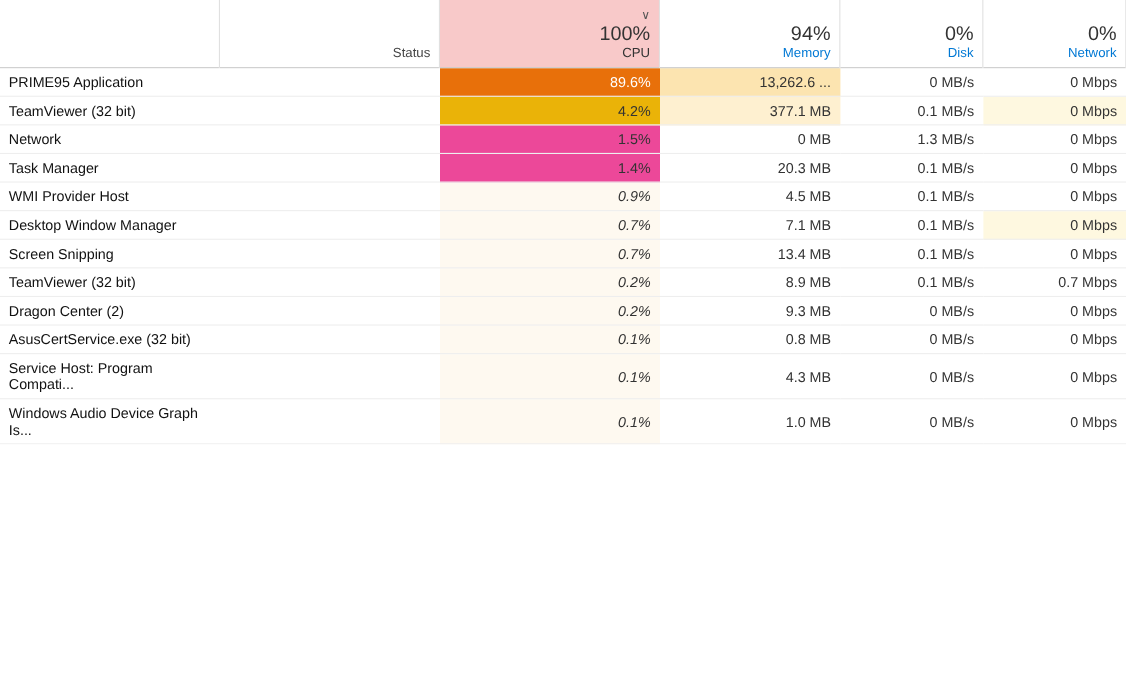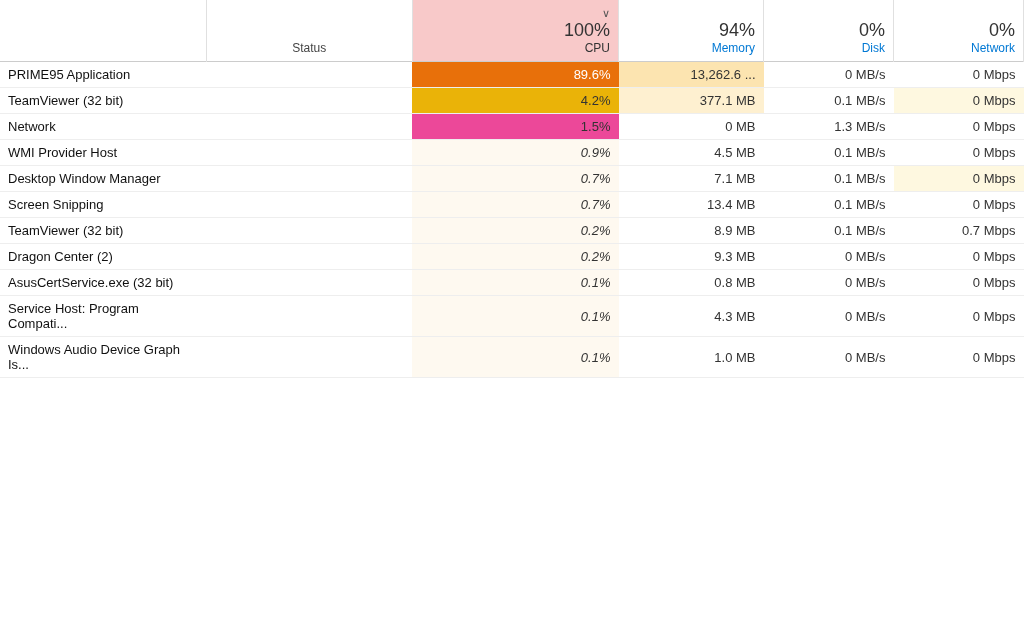--- a/index.html
+++ b/index.html
@@ -37,21 +37,20 @@
       border-right: 1px solid #e0e0e0;
       font-size: 12px;
     }
 
     .task-manager-table th.name-col {
       text-align: left;
       color: #444;
     }
 
     .task-manager-table th.status-col {
-      text-align: center;
       color: #444;
     }
 
     .task-manager-table th.cpu-col {
       background-color: #f8c9c9;
       color: #333;
       text-align: right;
     }
 
     .th-main-value {
@@ -113,21 +112,21 @@
     }
 
     .mem-medium {
       background-color: #fef0d0;
     }
 
     
     .net-highlight {
       background-color: #fef8e0;
     }
-    .col-memory { width: 145px; }
+    .col-memory { width: 164px; }
     .col-disk { width: 130px; }
     .col-network { width: 130px; }
 
     .table-wrapper {
       width: 1024px;
       overflow: hidden;
     }
   </style>
 </head>
 <body>
@@ -178,20 +177,28 @@
         </tr>
         <tr>
           <td class="name-col">Network</td>
           <td class="status-col"></td>
           <td class="cpu-low">1.5%</td>
           <td class="">0 MB</td>
           <td>1.3 MB/s</td>
           <td class="">0 Mbps</td>
         </tr>
         <tr>
+          <td class="name-col">Task Manager</td>
+          <td class="status-col"></td>
+          <td class="cpu-low">1.4%</td>
+          <td class="">20.3 MB</td>
+          <td>0.1 MB/s</td>
+          <td class="">0 Mbps</td>
+        </tr>
+        <tr>
           <td class="name-col">WMI Provider Host</td>
           <td class="status-col"></td>
           <td class="cpu-verylow">0.9%</td>
           <td class="">4.5 MB</td>
           <td>0.1 MB/s</td>
           <td class="">0 Mbps</td>
         </tr>
         <tr>
           <td class="name-col">Desktop Window Manager</td>
           <td class="status-col"></td>

